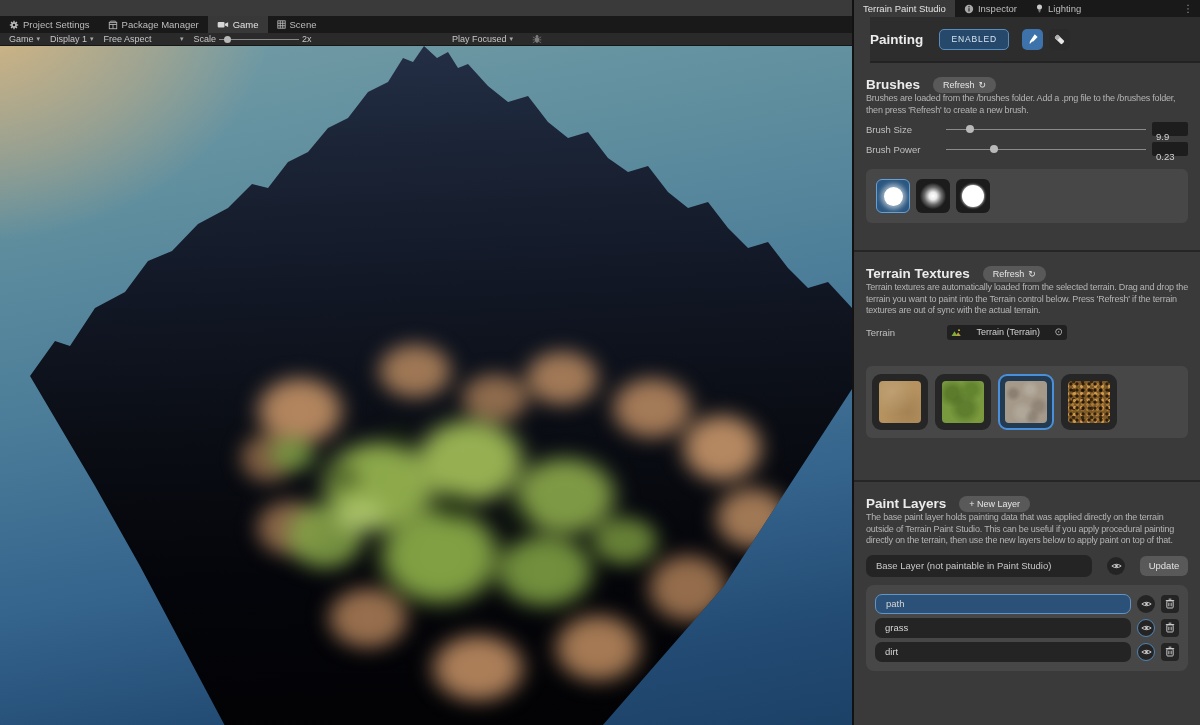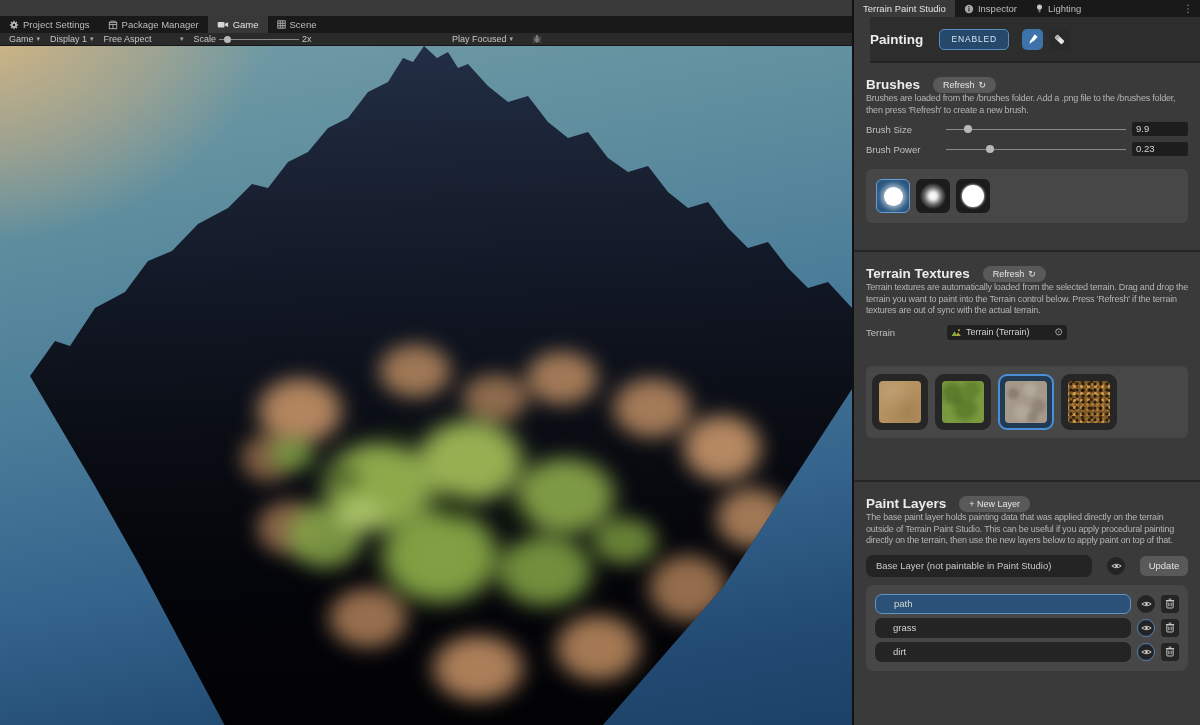--- a/index.html
+++ b/index.html
@@ -85,32 +85,32 @@
   .sec-head { display:flex; align-items:flex-start; }
   .pill { margin-left:13px; background:#595959; border-radius:10px; padding:3px 10px; font-size:9px; color:#e6e6e6; display:flex; align-items:center; gap:4px; white-space:nowrap; }
   .help { margin-top:0; font-size:9px; letter-spacing:-.2px; line-height:11.5px; color:#b4b4b4; max-width:326px; }
 
   .slider-row { display:flex; align-items:center; margin-top:6px; height:14px; }
   .slider-row:first-of-type { margin-top:10px; }
   .sl-label { width:80px; font-size:9.5px; color:#c0c0c0; }
   .sl-track { flex:1; position:relative; height:12px; margin-right:6px; }
   .sl-track .trk { position:absolute; left:0; right:0; top:5.5px; height:1.5px; background:#8a8a8a; }
   .sl-track .th { position:absolute; top:2px; width:8px; height:8px; border-radius:50%; background:#b9b9b9; }
-  .sl-value { width:56px; height:14px; background:#1d1d1d; border-radius:2px; font-size:9.5px; color:#d2d2d2; padding:1px 0 0 4px; }
+  .sl-value { width:36px; height:14px; background:#1d1d1d; border-radius:2px; font-size:9.5px; color:#d2d2d2; padding:9px 0 0 4px; }
 
   .palette { margin-top:13px; background:#474747; border-radius:6px; display:flex; align-items:center; padding:10px; gap:6px; }
   .brush-tile { width:34px; height:34px; border-radius:6px; background:#1c1c1c; display:flex; align-items:center; justify-content:center; position:relative; overflow:hidden; }
   .brush-tile.sel { background:#2a567f; border:1px solid #66a0d4; }
   .dot-soft-sel { width:19px; height:19px; border-radius:50%; background:#fff; box-shadow:0 0 5px 3px rgba(255,255,255,.55); }
   .brush-fade { background:radial-gradient(circle at 50% 50%, #fff 0%, rgba(255,255,255,.9) 16%, rgba(255,255,255,.35) 36%, rgba(255,255,255,0) 55%), #1c1c1c; }
   .dot-hard { width:22px; height:22px; border-radius:50%; background:#fff; box-shadow:0 0 2px 1px rgba(255,255,255,.5); }
 
   .obj-row { display:flex; align-items:center; margin-top:8px; }
   .obj-label { width:81px; font-size:9.5px; color:#c0c0c0; }
-  .obj-field { width:120px; height:15px; background:#202020; border-radius:3px; display:flex; align-items:center; padding:0 4px; gap:4px; }
+  .obj-field { width:120px; height:15px; background:#202020; border-radius:3px; display:flex; align-items:center; padding:0 4px; gap:4px;text-align:center; }
   .obj-text { flex:1; font-size:9px; color:#d2d2d2; white-space:nowrap; overflow:hidden; }
   .obj-picker { font-size:10px; color:#b5b5b5; line-height:1; }
 
   .tex-palette { margin-top:26px; background:#474747; border-radius:6px; display:flex; align-items:center; padding:8px 6px; gap:7px; height:72px; }
   .tex-tile { width:56px; height:56px; border-radius:9px; background:#262626; display:flex; align-items:center; justify-content:center; }
   .tex-tile.sel { background:#223a52; border:2px solid #4a90d9; }
   .tex-img { width:42px; height:42px; border-radius:4px; }
   .tex-sand { background:radial-gradient(circle at 30% 25%, rgba(255,255,255,.12), transparent 55%), radial-gradient(circle at 70% 75%, rgba(90,60,30,.18), transparent 60%), #b5925f; }
   .tex-grass { background:radial-gradient(circle at 25% 30%, rgba(40,70,10,.35) 0 6px, transparent 14px), radial-gradient(circle at 70% 20%, rgba(50,85,15,.3) 0 5px, transparent 12px), radial-gradient(circle at 55% 65%, rgba(35,65,10,.3) 0 7px, transparent 16px), radial-gradient(circle at 85% 80%, rgba(125,155,60,.5) 0 6px, transparent 13px), #79993e; }
   .tex-stone { background:radial-gradient(circle at 20% 30%, rgba(60,50,40,.25) 0 3px, transparent 8px), radial-gradient(circle at 60% 20%, rgba(255,255,255,.16) 0 3px, transparent 9px), radial-gradient(circle at 80% 60%, rgba(70,60,50,.22) 0 4px, transparent 10px), radial-gradient(circle at 40% 75%, rgba(255,255,255,.13) 0 4px, transparent 11px), radial-gradient(circle at 65% 85%, rgba(60,50,45,.2) 0 3px, transparent 8px), #a59a8a; }
@@ -121,21 +121,21 @@
   .eye-btn { width:18px; height:18px; border-radius:50%; background:#242424; display:flex; align-items:center; justify-content:center; color:#cfcfcf; flex:0 0 auto; }
   .eye-btn.ring { border:1.5px solid #4f84b8; }
   .btn-update { width:48px; height:20px; background:#595959; border-radius:6px; color:#e2e2e2; font-size:9.5px; display:flex; align-items:center; justify-content:center; flex:0 0 auto; }
 
   .note-row { display:flex; align-items:center; justify-content:space-between; margin-top:14px; }
   .note-text { font-size:9px; letter-spacing:-.2px; color:#c0c0c0; max-width:296px; }
   .eye-global { width:21px; height:21px; border-radius:6px; background:#274b6e; border:1.5px solid #568cc0; display:flex; align-items:center; justify-content:center; color:#dce8f4; flex:0 0 auto; }
 
   .layers-panel { margin-top:8px; background:#474747; border-radius:8px; padding:9px 9px; display:flex; flex-direction:column; gap:4px; }
   .layer-row { display:flex; align-items:center; gap:6px; height:20px; }
-  .layer-field { flex:1; height:20px; background:#242424; border-radius:7px; display:flex; align-items:center; padding:0 18px; font-size:9.5px; color:#d5d5d5; }
+  .layer-field { flex:1; height:20px; background:#242424; border-radius:7px; display:flex; align-items:center; padding:0 10px; font-size:9.5px; color:#d5d5d5; }
   .layer-field.sel { background:#2b5178; border:1px solid #6194c7; }
   .trash-btn { width:18px; height:18px; border-radius:4px; background:#242424; display:flex; align-items:center; justify-content:center; color:#d8d8d8; flex:0 0 auto; }
 
   svg { display:block; }
 </style>
 </head>
 <body>
 
 <div class="app">
 

